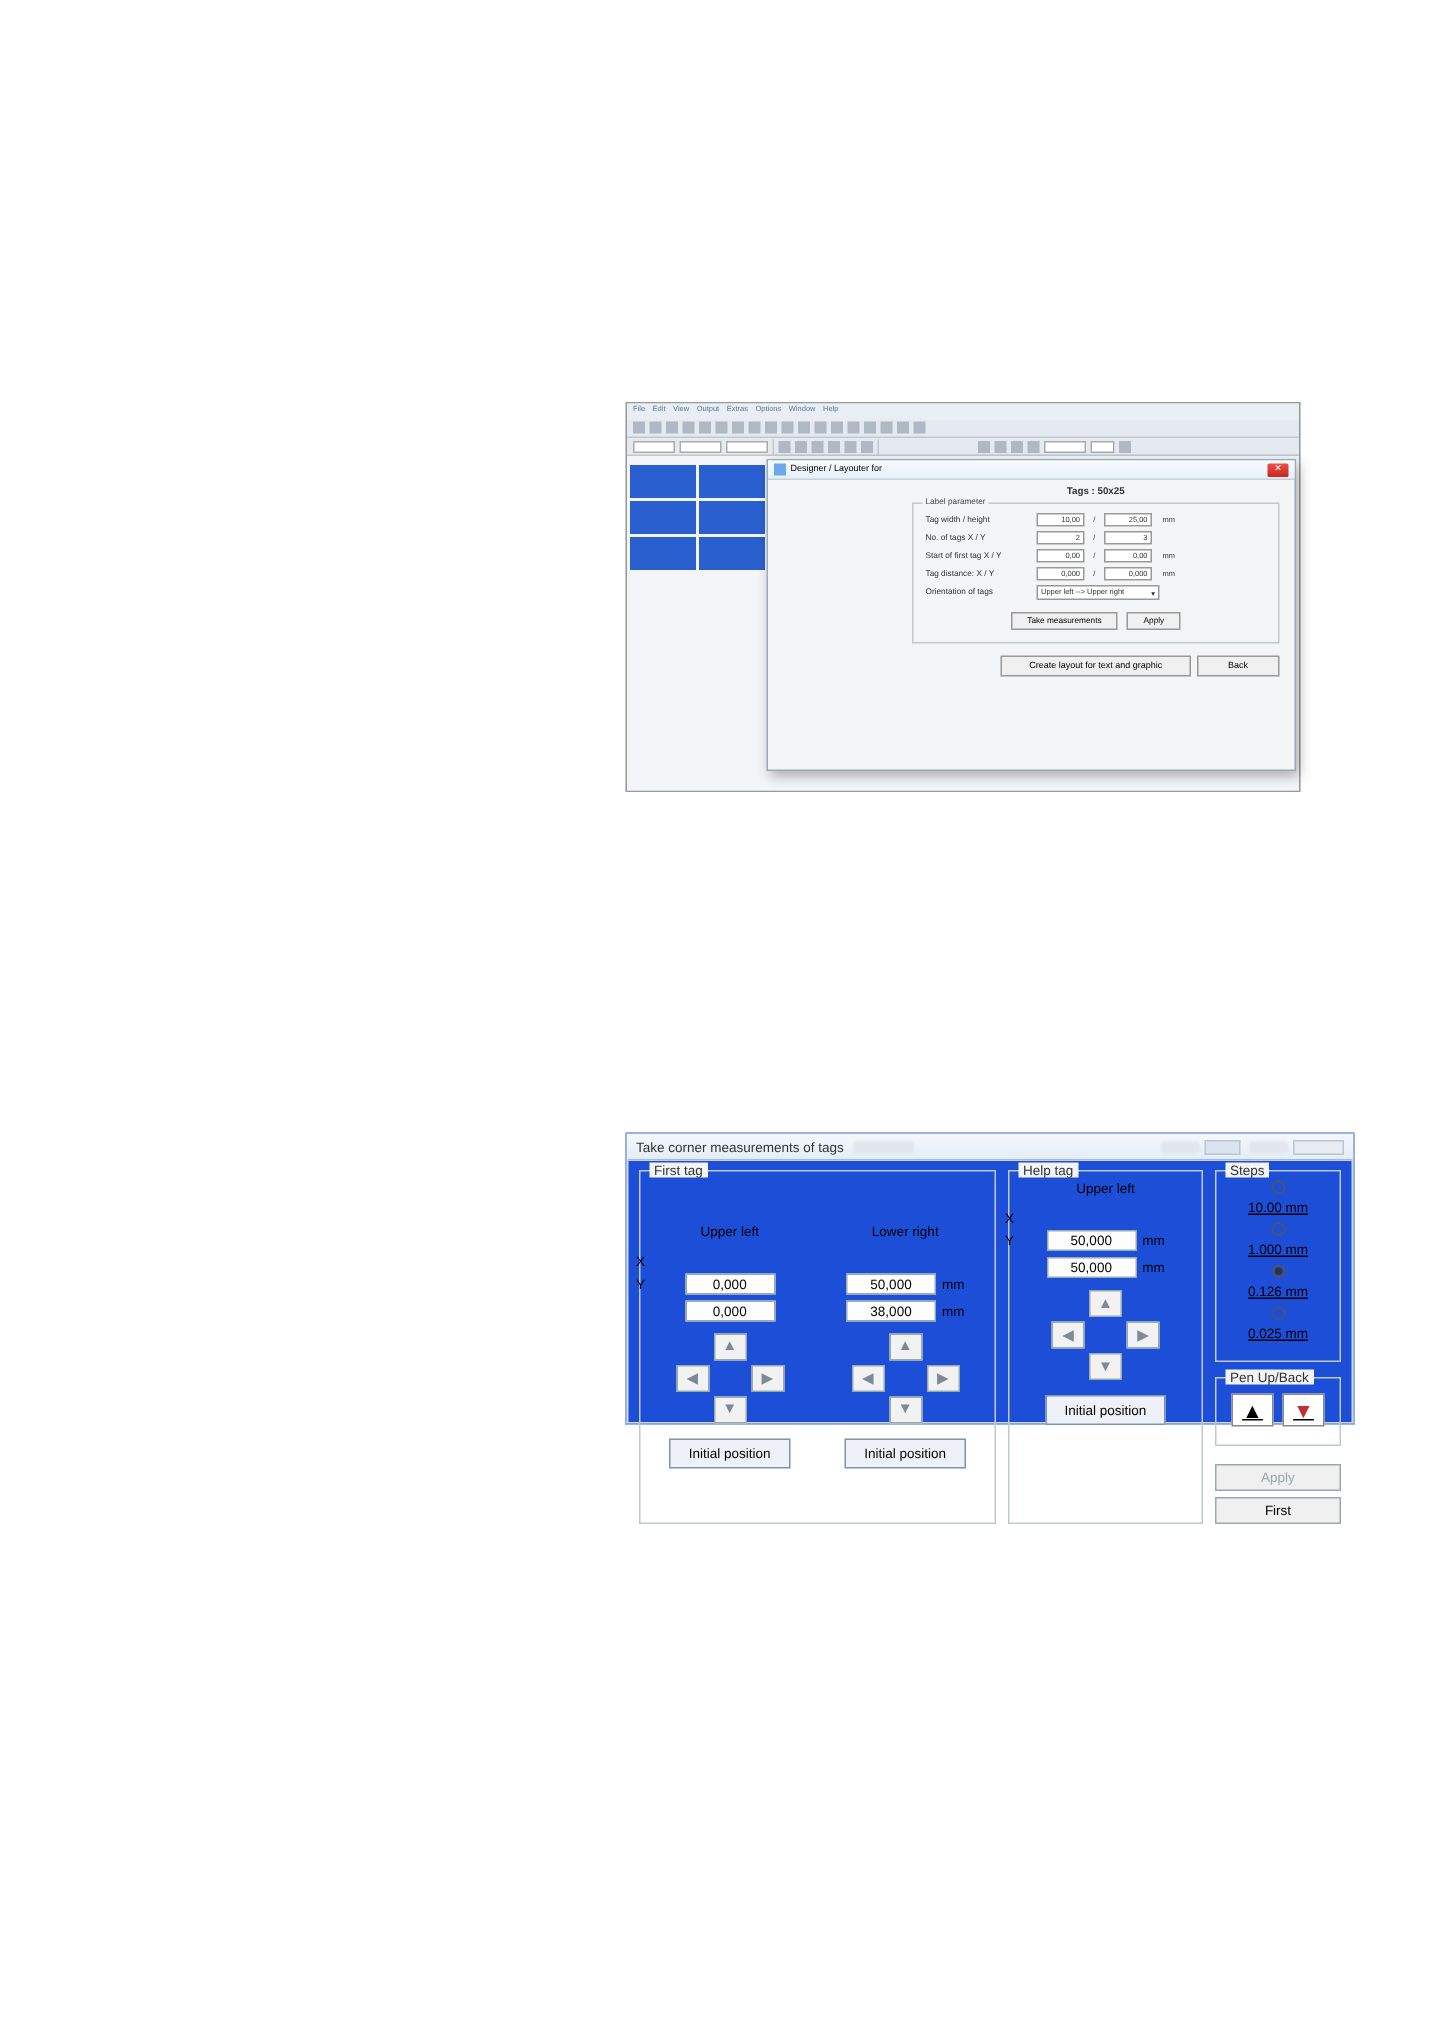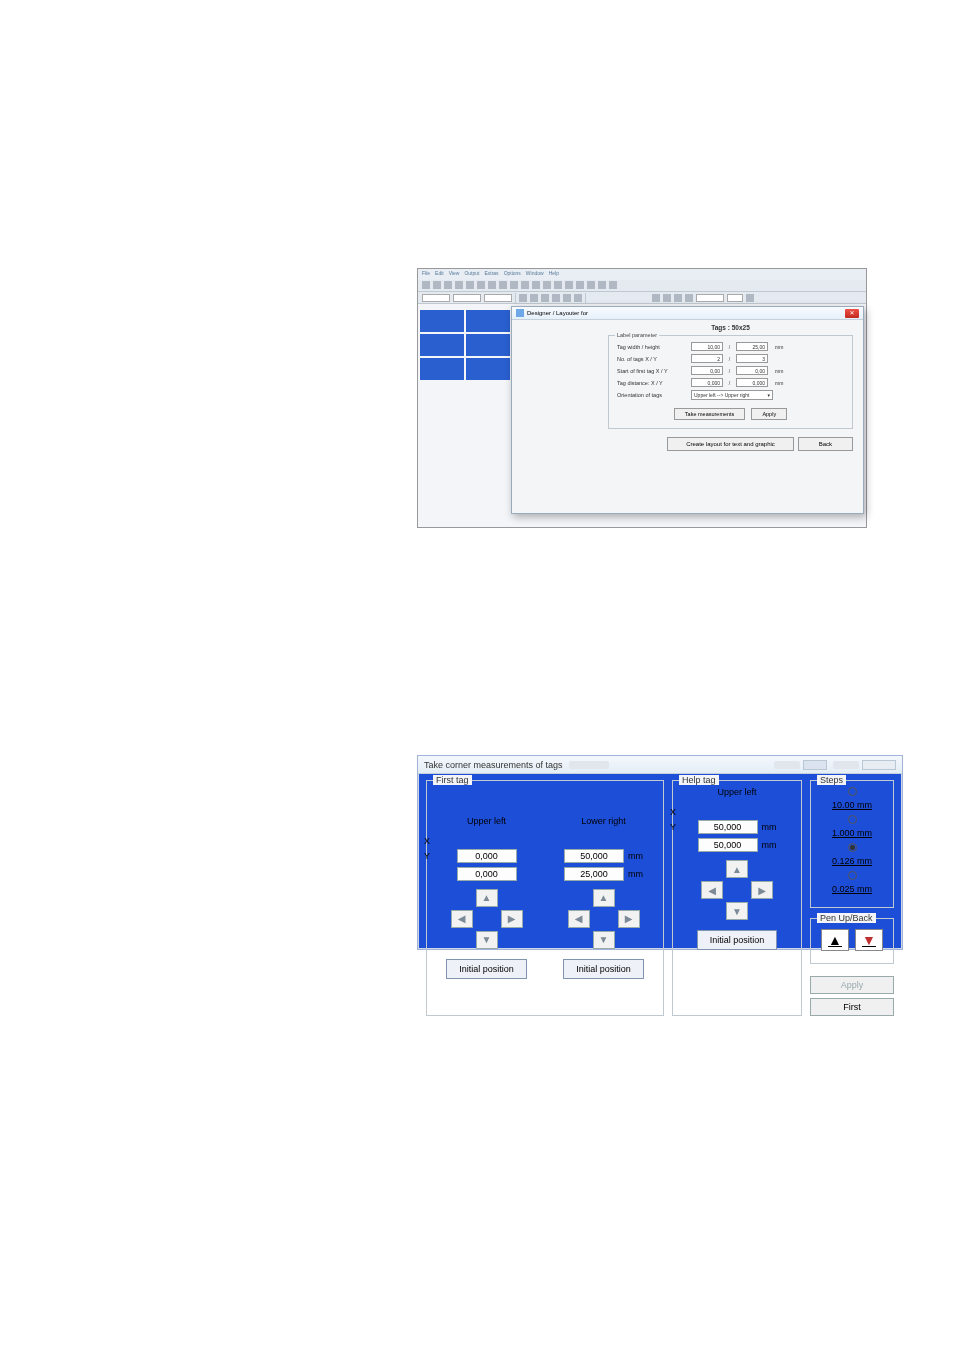--- a/index.html
+++ b/index.html
@@ -230,21 +230,21 @@
           </div>
           <button class="initbtn">Initial position</button>
         </div>
         <div class="col2">
           <div class="col2h">Lower right</div>
           <div class="xyrow">
               <span class="in2">50,000</span>
               <span class="un2">mm</span>
             </div>
           <div class="xyrow">
-              <span class="in2">25,000</span>
+              <span class="in2">38,000</span>
               <span class="un2">mm</span>
             </div>
           <div class="arrowbox">
             <div class="abtn empty"></div>
               <div class="abtn">▲</div>
               <div class="abtn empty"></div>
             <div class="abtn">◀</div>
               <div class="abtn empty"></div>
               <div class="abtn">▶</div>
             <div class="abtn empty"></div>

